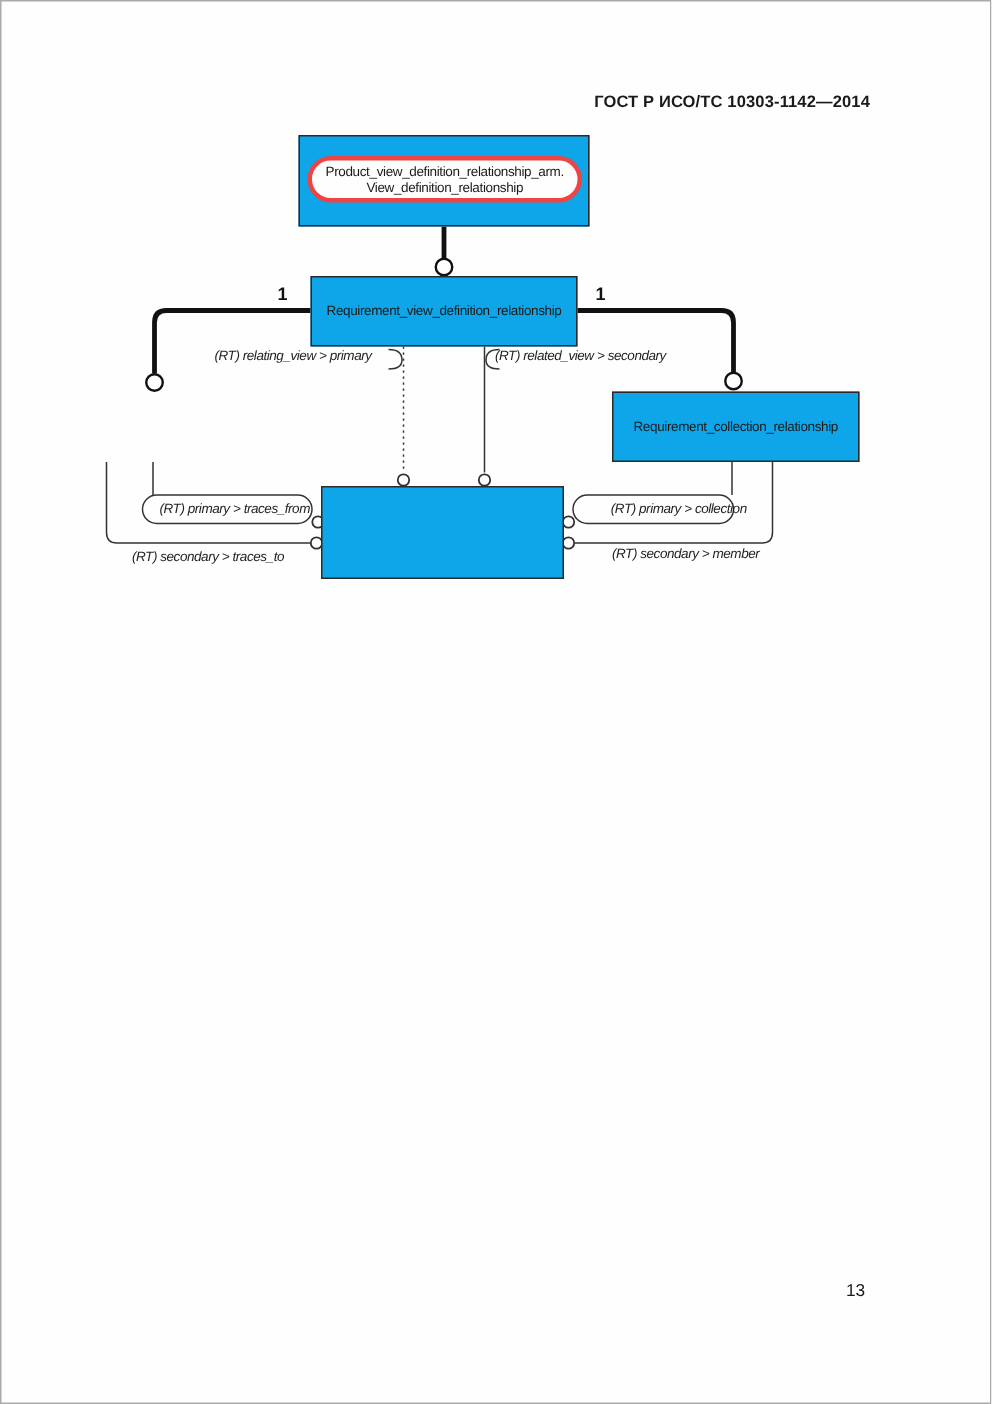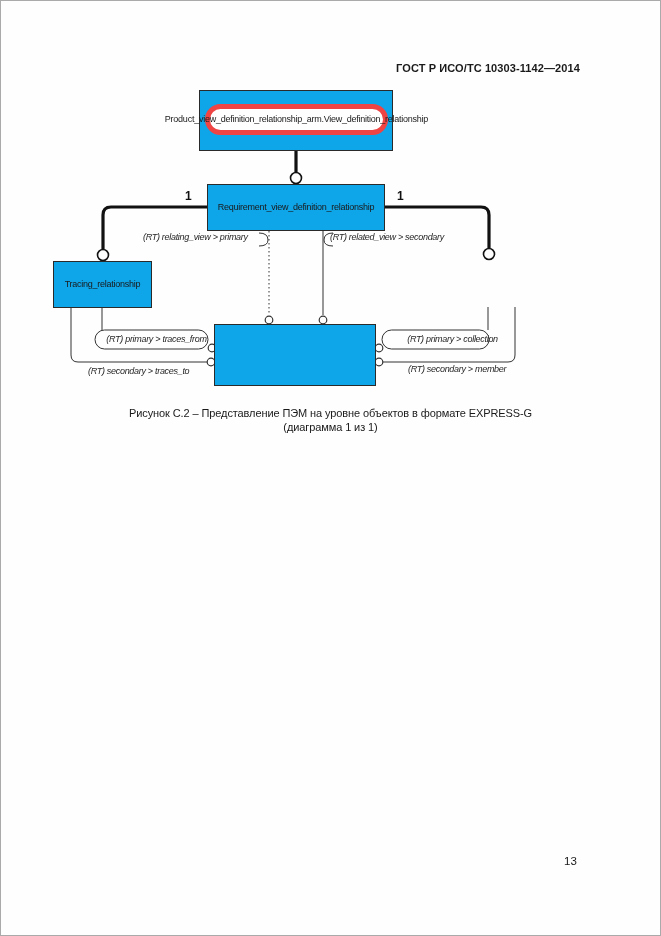--- a/index.html
+++ b/index.html
@@ -13,22 +13,22 @@
     letter-spacing:0.1px;white-space:nowrap;
   }
   svg.lines{position:absolute;left:0;top:0;}
   .box{
     position:absolute;border:1px solid #2a2a2a;background:#0ea5e9;
     display:flex;flex-direction:column;align-items:center;justify-content:center;
     font-size:9px;letter-spacing:-0.25px;line-height:11px;text-align:center;
     white-space:nowrap;box-sizing:border-box;
   }
   .stadium{
-    position:absolute;border:5px solid #ef4444;border-radius:16px;background:#fefefe;
-    display:flex;flex-direction:row;align-items:center;justify-content:center;
+    position:absolute;border:3px solid #ef4444;border-radius:16px;background:#fefefe;
+    display:flex;flex-direction:column;align-items:center;justify-content:center;
     font-size:9px;letter-spacing:-0.25px;line-height:11px;text-align:center;
     white-space:nowrap;box-sizing:border-box;
   }
   .elabel{
     position:absolute;font-size:9px;letter-spacing:-0.3px;white-space:nowrap;color:#1f1f1f;font-style:italic;
   }
   .card{
     position:absolute;font-size:12px;font-weight:bold;color:#111;
   }
   .dotline{
@@ -87,37 +87,33 @@
   <div class="box" style="left:199px;top:90px;width:194px;height:61px;"></div>
   <div class="stadium" style="left:205px;top:104px;width:183px;height:31px;">
     <div>Product_view_definition_relationship_arm.</div>
     <div>View_definition_relationship</div>
   </div>
 
   <div class="box" style="left:207px;top:184px;width:178px;height:47px;">
     <div>Requirement_view_definition_relationship</div>
   </div>
 
-  <div class="box" style="left:53px;top:261px;width:99px;height:47px;">
-    <div>Tracing_relationship</div>
+
+  <div class="box" style="left:408px;top:261px;width:165px;height:47px;">
+    <div>Requirement_collection_relationship</div>
   </div>
-
 
   <div class="box" style="left:214px;top:324px;width:162px;height:62px;"></div>
 
   <div class="card" style="left:185px;top:189px;">1</div>
   <div class="card" style="left:397px;top:189px;">1</div>
 
   <div class="elabel" style="left:143px;top:232px;">(RT) relating_view &gt; primary</div>
   <div class="elabel" style="left:330px;top:232px;">(RT) related_view &gt; secondary</div>
   <div class="elabel" style="left:95px;top:334px;width:123px;text-align:center;">(RT) primary &gt; traces_from</div>
   <div class="elabel" style="left:66px;top:366px;padding-left:22px;">(RT) secondary &gt; traces_to</div>
   <div class="elabel" style="left:382px;top:334px;width:107px;text-align:center;padding-left:17px;">(RT) primary &gt; collection</div>
   <div class="elabel" style="left:408px;top:364px;">(RT) secondary &gt; member</div>
 
-  <div class="caption">
-    <div>Рисунок С.2 – Представление ПЭМ на уровне объектов в формате EXPRESS-G</div>
-    <div>(диаграмма 1 из 1)</div>
-  </div>
 
   <div class="pagenum">13</div>
 
 </div>
 
 </body></html>

